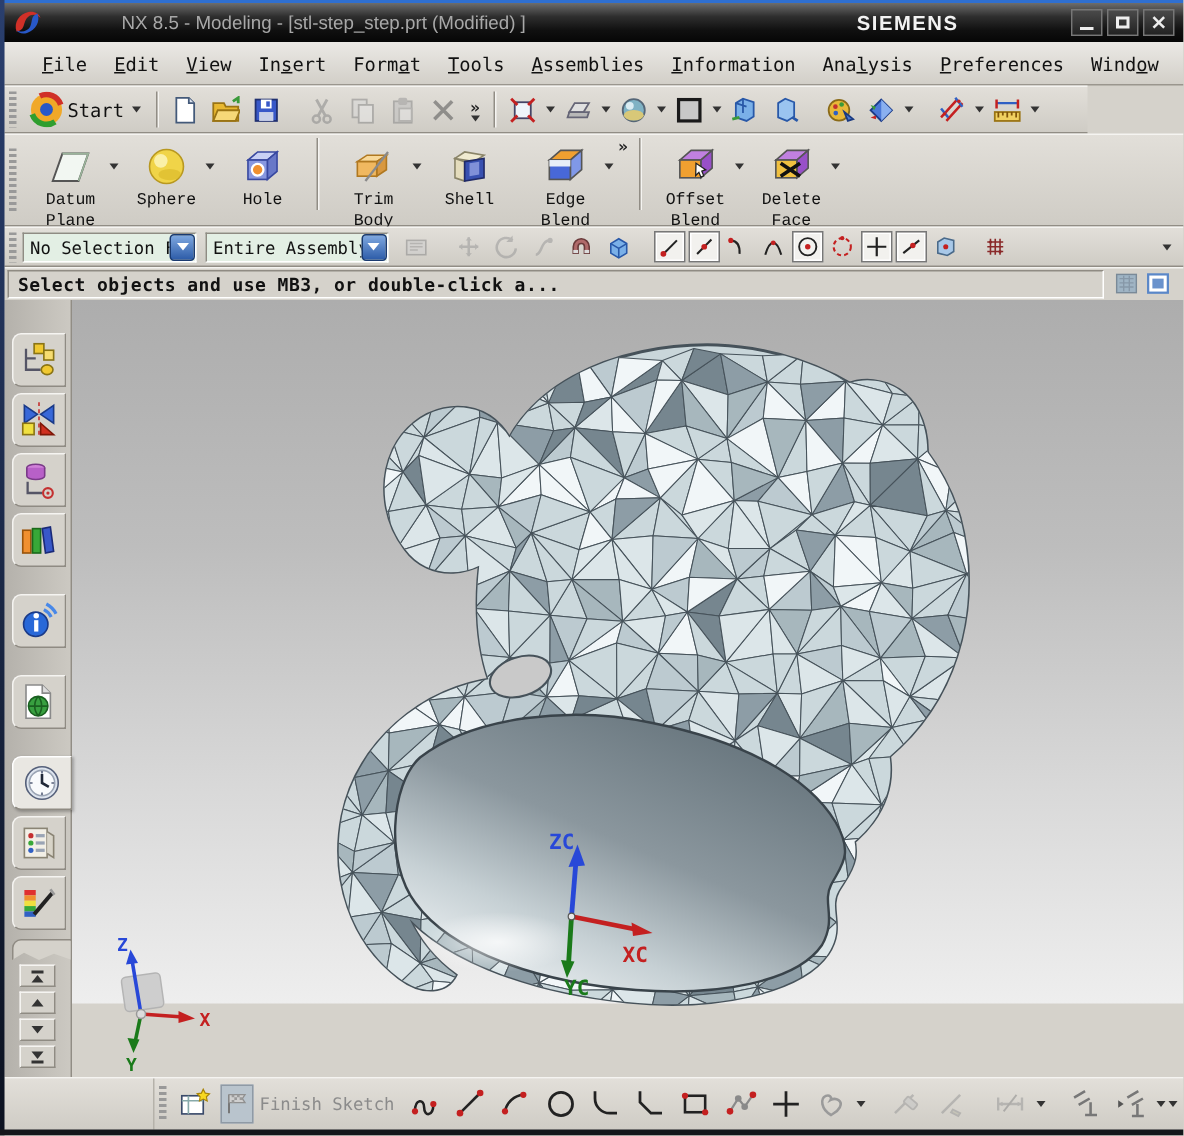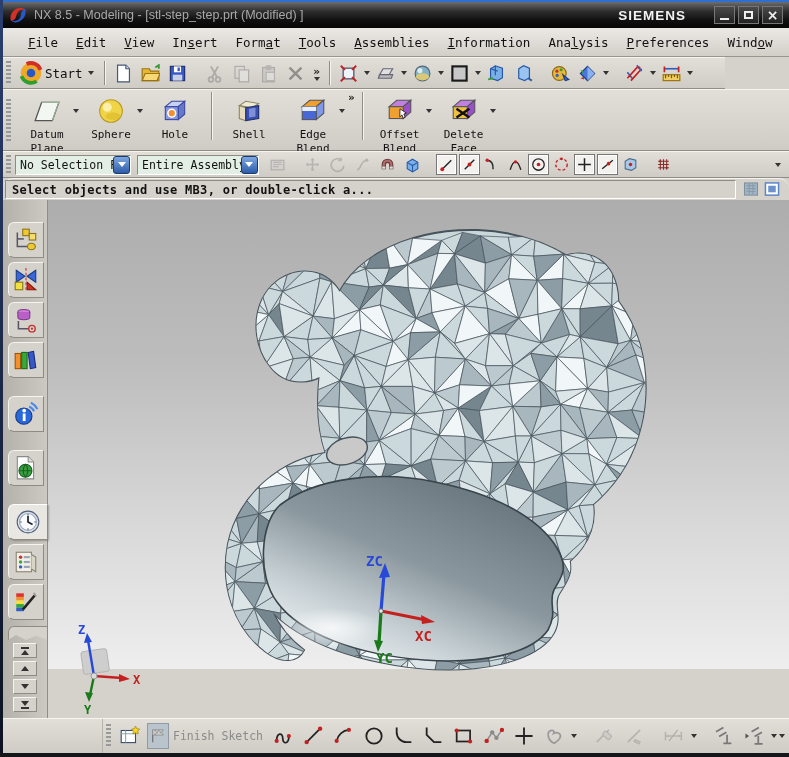--- a/index.html
+++ b/index.html
@@ -2,56 +2,56 @@
 <html><head>
 <meta charset="utf-8">
 <style>
   * { box-sizing: border-box; margin: 0; padding: 0; }
   html,body { width:789px; height:757px; overflow:hidden; }
   body { position:relative; font-family:"DejaVu Sans Mono", monospace; background:#d5d2cb; font-size:12px; color:#111; }
 
   
   .win-left-border{position:absolute;left:0;top:0;width:3px;height:757px;background:linear-gradient(180deg,#2a3f6e,#0c1220);z-index:50;}
   .win-bottom-border{position:absolute;left:0;bottom:0;width:789px;height:4px;background:#14161a;z-index:50;}
-  .titlebar{position:absolute;left:0;top:0;width:789px;height:28px;background:linear-gradient(180deg,#6d6d6d 0%,#2e2e2e 35%,#101010 70%,#060606 100%);border-top:2px solid #2f6fd0;display:flex;align-items:center;z-index:40;}
+  .titlebar{position:absolute;left:0;top:0;width:789px;height:28px;background:linear-gradient(180deg,#6d6d6d 0%,#2e2e2e 35%,#101010 70%,#060606 100%);border-top:2px solid #2f6fd0;display:flex;align-items:center;z-index:40;gap:47px;}
   .titlebar .nx-ico{width:20px;height:18px;margin:0 6px 0 8px;}
   .titlebar .ttl{color:#a8a8a8;font-family:"Liberation Sans",sans-serif;font-size:12.5px;flex:0 0 auto;}
   .titlebar .brand{color:#f2f2f2;font-family:"Liberation Sans",sans-serif;font-weight:bold;font-size:13.5px;letter-spacing:1px;margin-left:auto;margin-right:28px;}
   .winbtns{display:flex;gap:3px;margin-right:6px;}
   .wbtn{width:21px;height:18px;background:linear-gradient(180deg,#4a4a4a,#222);border:1px solid #777;display:flex;align-items:center;justify-content:center;cursor:pointer;}
   .wbtn .mingl{width:9px;height:2px;background:#eee;margin-top:8px;}
   .wbtn .maxgl{width:9px;height:8px;border:2px solid #eee;}
   .wbtn .clsgl{color:#eee;font-size:14px;font-weight:bold;line-height:1;font-family:"DejaVu Sans",sans-serif;}
 
   .menubar{position:absolute;left:3px;top:28px;width:786px;height:29px;background:linear-gradient(180deg,#ebe9e5,#d2cfc8);border-bottom:1px solid #9a968e;display:flex;align-items:center;}
   .menu-doc-ico{width:18px;height:18px;margin:0 10px 0 6px;}
   .menuitem{padding:3px 9px;font-size:12.5px;cursor:pointer;white-space:nowrap;}
   .menuitem .u{text-decoration:underline;}
 
   .toolbar{position:absolute;background:linear-gradient(180deg,#e2dfd9,#cfccc5);border-top:1px solid #f5f4f1;border-bottom:1px solid #918d85;display:flex;align-items:center;}
   .tb1{left:3px;top:57px;width:722px;height:32px;}
   .tb2{left:3px;top:89px;width:786px;height:62px;}
   .selbar{left:3px;top:151px;width:786px;height:27px;}
-  .cueline{position:absolute;left:3px;top:178px;width:786px;height:22px;background:#d5d2cb;border-top:1px solid #f5f4f1;display:flex;align-items:center;border-radius:10px;}
+  .cueline{position:absolute;left:3px;top:178px;width:786px;height:22px;background:#d5d2cb;border-top:1px solid #f5f4f1;display:flex;align-items:center;}
   .cuefield{flex:1;height:19px;margin-left:2px;border:1px solid;border-color:#8f8b83 #fff #fff #8f8b83;display:flex;align-items:center;padding-left:6px;font-weight:bold;font-size:12px;letter-spacing:0.3px;}
   .cue-right{display:flex;gap:3px;margin:0 8px 0 6px;}
   .cue-ico{width:18px;height:17px;display:flex;align-items:center;justify-content:center;}
 
   .draghandle{width:5px;height:80%;margin:0 4px 0 3px;background:repeating-linear-gradient(180deg,#999 0 2px,transparent 2px 4px);flex:0 0 auto;cursor:grab;}
   .tsep{width:2px;height:80%;margin:0 4px;border-left:1px solid #918d85;border-right:1px solid #f5f4f1;flex:0 0 auto;}
   .tbtn{display:flex;align-items:center;justify-content:center;padding:2px 3px;border:1px solid transparent;cursor:pointer;flex:0 0 auto;}
   .tbtn.disabled{opacity:0.55;cursor:default;}
   .tico{width:19px;height:19px;display:block;}
   .caret{width:0;height:0;border-left:3.5px solid transparent;border-right:3.5px solid transparent;border-top:4px solid #333;margin:0 2px;flex:0 0 auto;cursor:pointer;}
   .overflow{font-weight:bold;color:#222;font-size:11px;display:flex;flex-direction:column;align-items:center;line-height:1;margin:0 3px;cursor:pointer;}
   .startlbl{font-size:12.5px;margin:0 3px 0 2px;}
 
   .fbtn{display:flex;flex-direction:column;align-items:center;width:64px;padding-top:4px;cursor:pointer;border:1px solid transparent;flex:0 0 auto;position:relative;}
   .fico{width:30px;height:28px;}
-  .flbl{font-size:11px;line-height:1.25;text-align:center;white-space:pre-line;margin-top:3px;}
+  .flbl{font-size:11px;line-height:1.25;text-align:center;white-space:pre-line;margin-top:3px;font-family:Liberation Mono, monospace;}
   .fcaret{position:absolute;right:-3px;top:16px;}
 
   .combo{height:20px;background:#e3efe4;border:1px solid;border-color:#8f8b83 #fff #fff #8f8b83;display:flex;align-items:center;margin-right:6px;cursor:pointer;flex:0 0 auto;}
   .combo .cval{padding:0 4px;font-size:11.5px;white-space:nowrap;overflow:hidden;}
   .combo .cbtn{width:19px;height:18px;margin-left:auto;background:linear-gradient(180deg,#7fa8e0,#2d5ca8);border:1px solid #1a3a70;border-radius:3px;display:flex;align-items:center;justify-content:center;}
   .combo .cbtn b{width:0;height:0;border-left:4px solid transparent;border-right:4px solid transparent;border-top:5px solid #fff;}
   .sico{width:17px;height:17px;display:block;}
   .snapbtn{width:21px;height:21px;display:flex;align-items:center;justify-content:center;margin:0 1px;cursor:pointer;border:1px solid transparent;}
   .snapbtn.boxed{border:1px solid #777;background:#f2f1ee;box-shadow:inset 0 0 0 1px #fff;}
 
@@ -299,20 +299,31 @@
       <div class="fbtn">
         <span class="fico"><svg viewBox="0 0 26 26" width="100%" height="100%">
             <path d="M4 9l6-5h12l-6 5z" fill="#c8d0f4" stroke="#3848a0"></path>
             <path d="M16 9l6-5v12l-6 5z" fill="#6878c8" stroke="#3848a0"></path>
             <rect x="4" y="9" width="12" height="12" fill="#8898e0" stroke="#3848a0"></rect>
             <circle cx="10" cy="15" r="3.6" fill="#f09030" stroke="#fff" stroke-width="1.4"></circle>
           </svg></span>
         <div class="flbl">Hole</div>
       </div>
       <div class="tsep" style="height: 48px;"></div>
+      <div class="fbtn">
+        <span class="fico"><svg viewBox="0 0 26 26" width="100%" height="100%">
+            <path d="M3 10l6-4h12l-6 4z" fill="#f8d898" stroke="#b07820"></path>
+            <path d="M15 10l6-4v9l-6 4z" fill="#d89840" stroke="#b07820"></path>
+            <rect x="3" y="10" width="12" height="9" fill="#f0b860" stroke="#b07820"></rect>
+            <path d="M8 22L22 4" stroke="#8a8a8a" stroke-width="1.4"></path>
+          </svg></span>
+        <div class="flbl">Trim
+Body</div>
+        <div class="caret fcaret"></div>
+      </div>
       <div class="fbtn">
         <span class="fico"><svg viewBox="0 0 26 26" width="100%" height="100%">
             <path d="M4 8l6-4 12 2-6 4z" fill="#f0ead0" stroke="#8a8468"></path>
             <path d="M4 8l6 2v12l-6-2z" fill="#e4dcbc" stroke="#8a8468"></path>
             <path d="M10 10l12-2v12l-12 2z" fill="#3850b0" stroke="#202a68"></path>
             <path d="M13 11l6-1v8l-6 1z" fill="#8090d8"></path>
           </svg></span>
         <div class="flbl">Shell</div>
       </div>
       <div class="fbtn">

